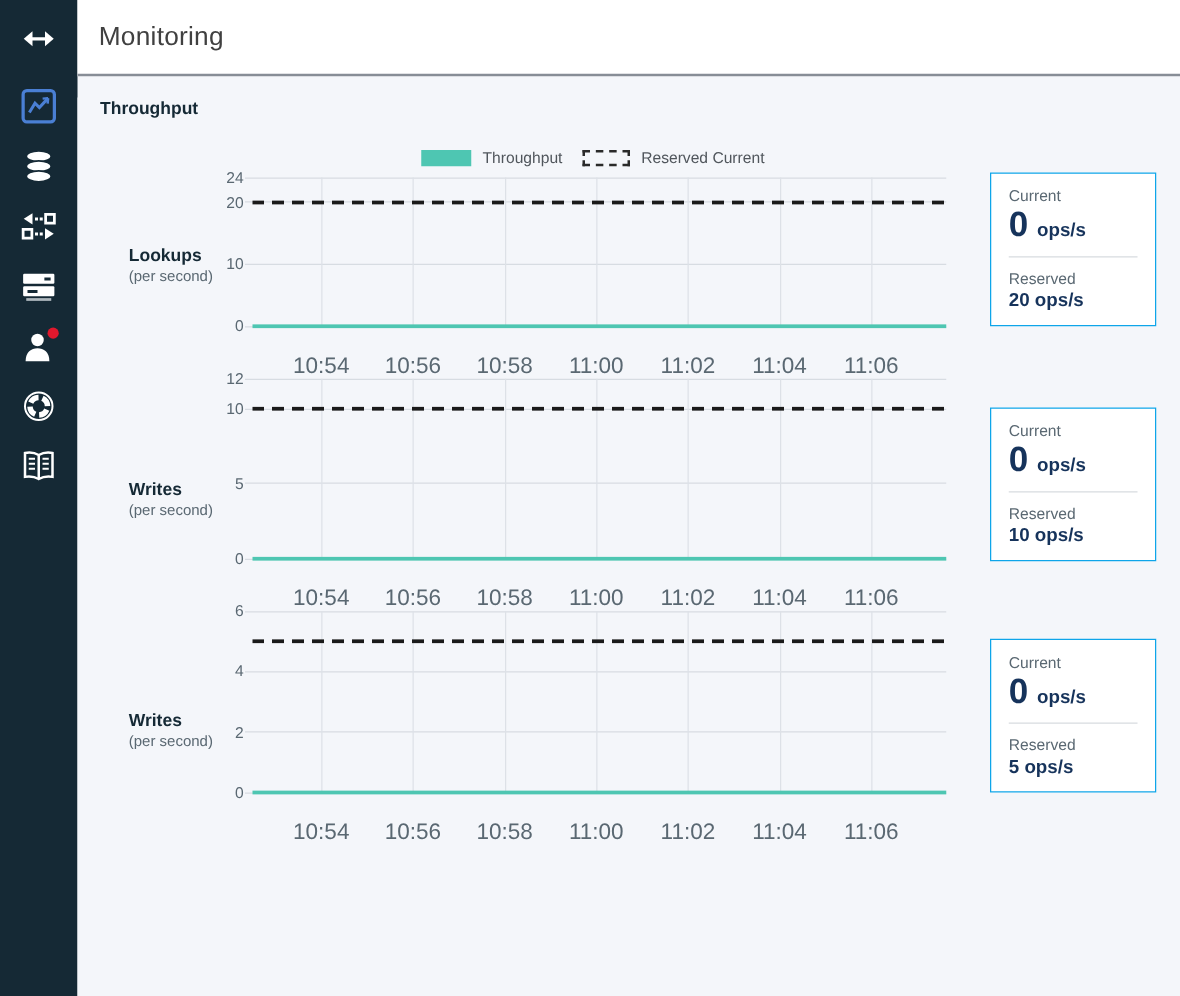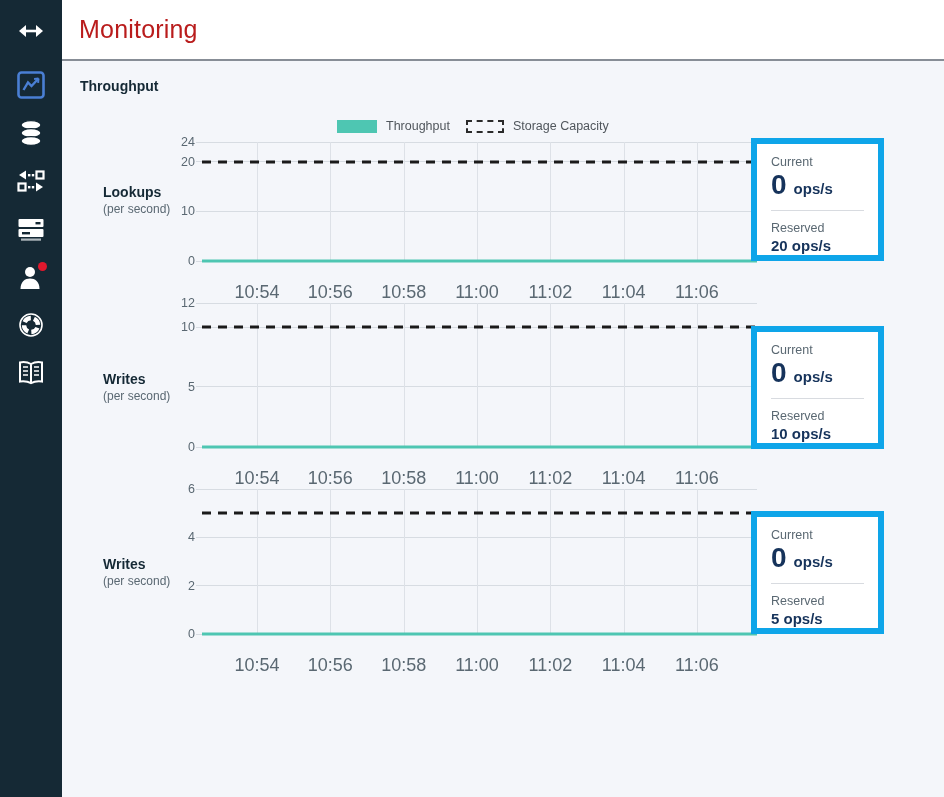--- a/index.html
+++ b/index.html
@@ -25,21 +25,21 @@
   .badge-dot {
     position: absolute; top: 9px; right: 15px; width: 9px; height: 9px;
     border-radius: 50%; background: #e0182d;
   }
   
   .main { position: absolute; left: 62px; top: 0; width: 882px; height: 797px; }
   .header {
     height: 61px; background: #ffffff; border-bottom: 2px solid #878d96;
     display: flex; align-items: center; padding-left: 17px;
   }
-  .page-title { font-size: 25px; font-weight: 500; color: #b91c1c; letter-spacing: .2px; }
+  .page-title { font-size: 21px; font-weight: 500; color: #404040; letter-spacing: .2px; }
   
   .content { background: #f4f6fa; height: 734px; position: relative; }
   .tabs { padding: 25px 0 0 32px; display: flex; align-items: flex-end; }
   .tab { font-size: 14px; cursor: pointer; padding-bottom: 15px; }
   .tab.active { color: #4178be; border-bottom: 2px solid #4178be; padding-right: 14px; margin-right: 28px; }
   .tab.inactive { color: #152935; padding-bottom: 17px; }
   .section-heading { margin: 17px 0 0 18px; font-size: 14px; font-weight: bold; color: #152935; }
   .section-desc { margin: 15px 0 0 38px; font-size: 14px; color: #152935; }
   .section-desc a { color: #6191d9; text-decoration: none; cursor: pointer; }
   
@@ -58,26 +58,26 @@
   .ylabel { position: absolute; left: -45px; width: 38px; text-align: right; transform: translateY(-50%); font-size: 12.5px; color: #5a6872; }
   .hgrid { position: absolute; left: -6px; right: 0; height: 1px; background: #d7dce2; }
   .vgrid { position: absolute; top: 0; bottom: 0; width: 1px; background: #dde1e7; }
   .line-teal { position: absolute; left: 0; right: 0; height: 3px; transform: translateY(-50%); background: #4ec6b2; z-index: 3; }
   .line-dashed { position: absolute; left: 0; right: 0; height: 3px; transform: translateY(-50%); z-index: 4;
     background: repeating-linear-gradient(to right, #1a1a1a 0 9px, transparent 9px 16px); }
   .row-label { position: absolute; left: 41px; width: 95px; }
   .row1 .row-label { top: 42px; }
   .row2 .row-label { top: 68px; }
   .row3 .row-label { top: 67px; }
-  .row-title { font-size: 14px; font-weight: bold; color: #152935; }
+  .row-title { font-size: 14px; font-weight: bold; color: #152935; margin-top: 12px; }
   .row-sub { font-size: 12px; color: #5a6872; margin-top: 2px; }
   
   .stat-card {
-    position: absolute; left: 689px; width: 133px; height: 123px;
-    background: #ffffff; border: 6px solid #0ea5e9; padding: 11px 14px 0 14px; z-index: 5;
+    position: absolute; left: 730px; width: 133px; height: 123px;
+    background: #ffffff; border: 1px solid #0ea5e9; padding: 11px 14px 0 14px; z-index: 5;
   }
   .row1 .stat-card { top: -4px; }
   .row2 .stat-card { top: 23px; }
   .row3 .stat-card { top: 22px; }
   .card-label { font-size: 12.5px; color: #5a6872; }
   .card-value-row { margin-top: 1px; display: flex; align-items: baseline; }
   .card-big { font-size: 28px; font-weight: bold; color: #16335b; line-height: 1.05; }
   .card-unit { font-size: 15px; font-weight: bold; color: #16335b; margin-left: 7px; }
   .card-div { border: none; border-top: 1px solid #d8dbe0; margin: 11px 0 10px 0; }
   .card-reserved { font-size: 15px; font-weight: bold; color: #16335b; margin-top: 2px; }
@@ -164,21 +164,21 @@
 
   <div class="content">
 
     <div class="section-heading">Throughput</div>
 
 
     <div class="legend">
       <span class="legend-swatch-teal"></span>
       <span>Throughput</span>
       <span class="legend-swatch-dashed"></span>
-      <span>Storage Capacity</span>
+      <span>Reserved Current</span>
     </div>
 
     <div class="charts">
 
       <div class="chart-row row1">
         <div class="row-label">
           <div class="row-title">Lookups</div>
           <div class="row-sub">(per second)</div>
         </div>
         <div class="plot">

